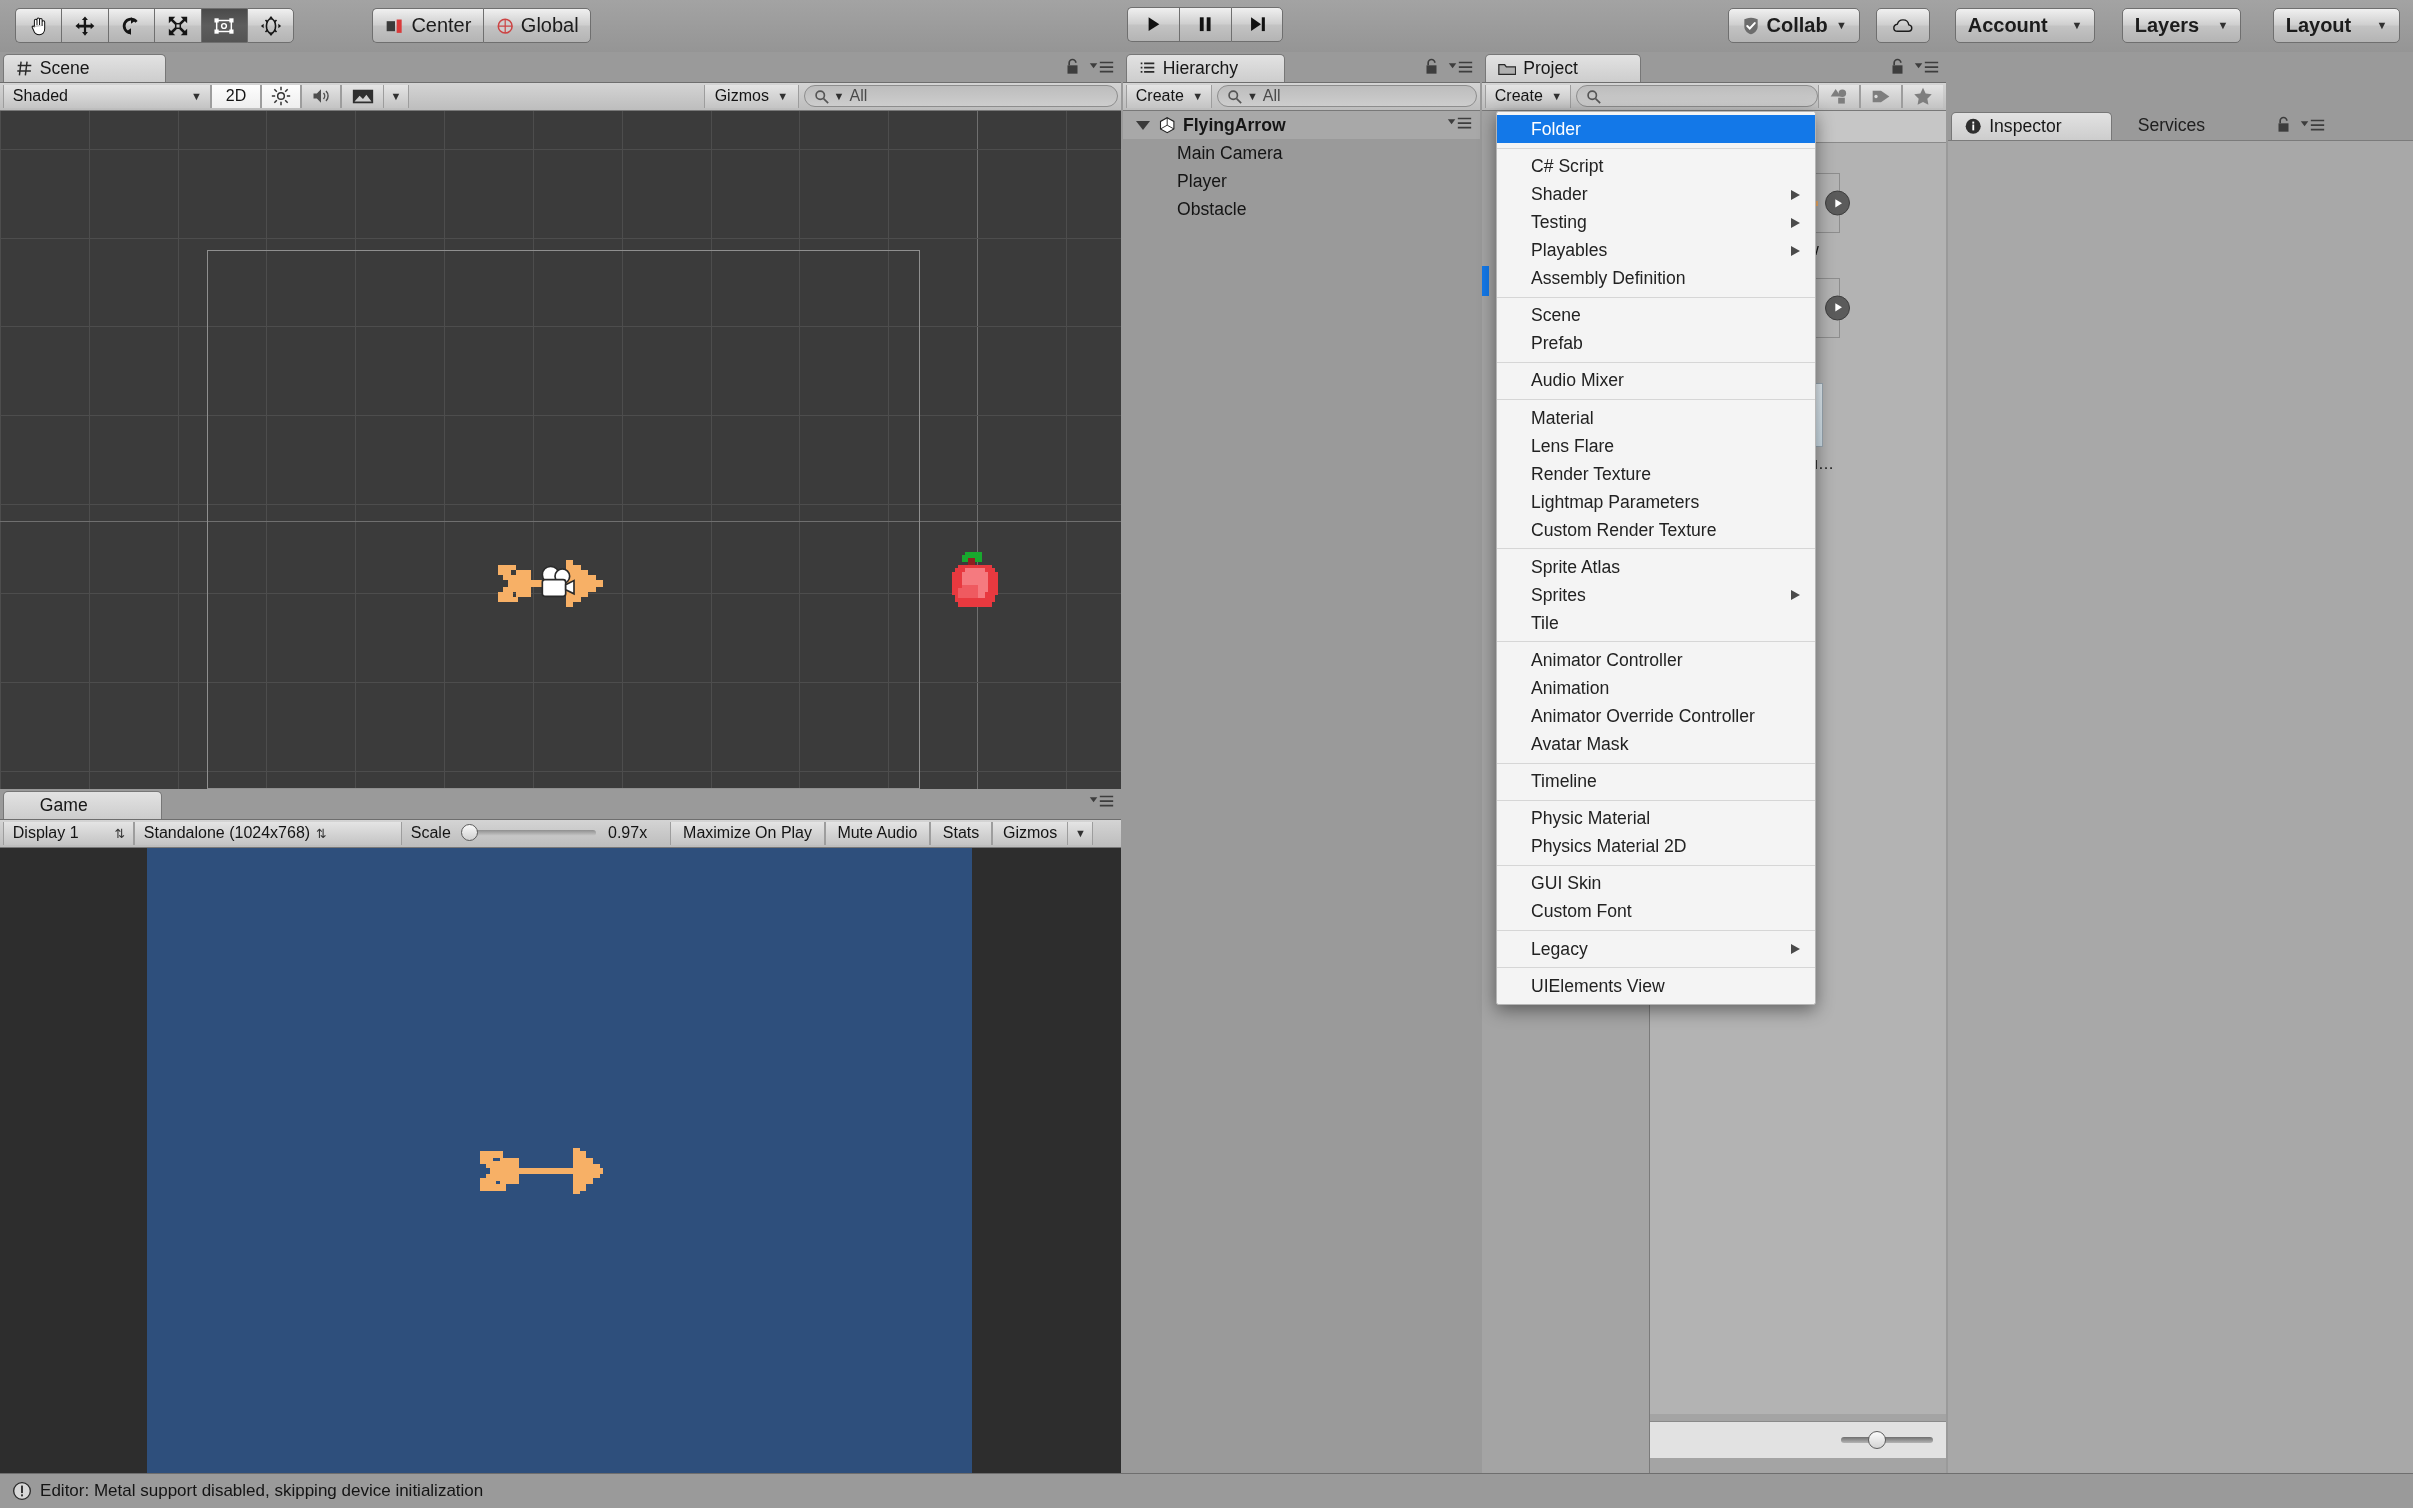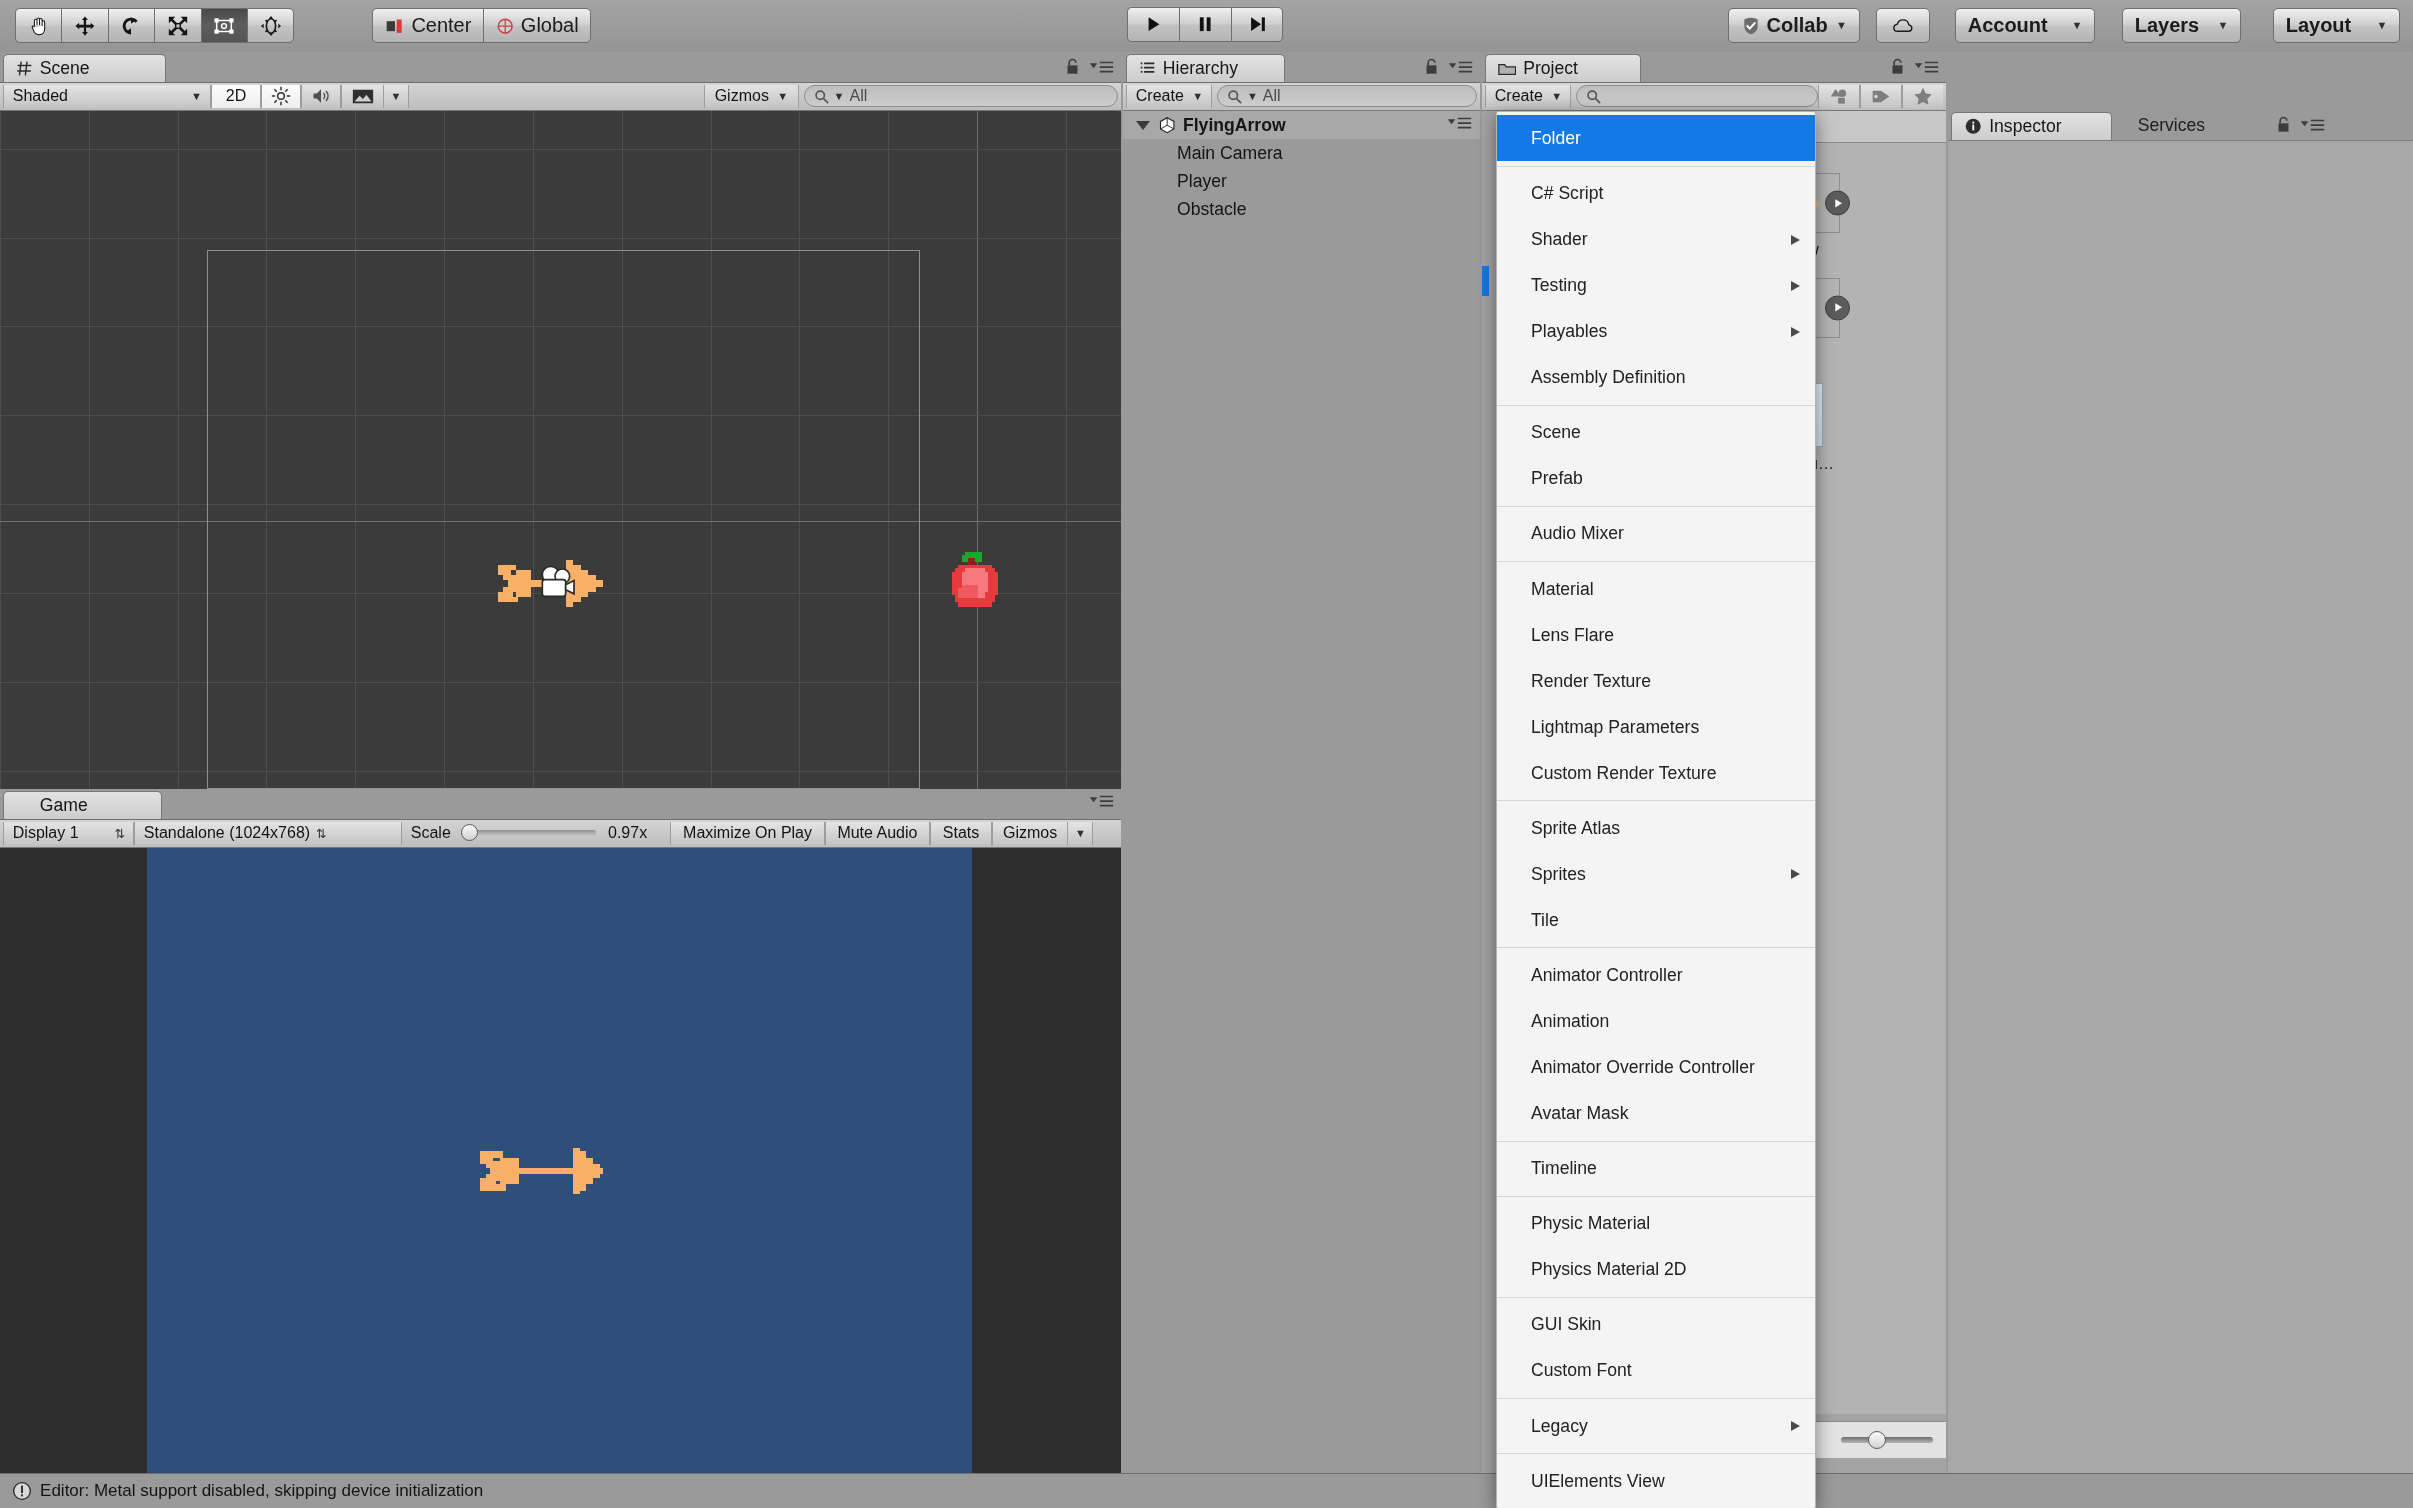--- a/index.html
+++ b/index.html
@@ -90,21 +90,21 @@
     display: flex; align-items: center; justify-content: center;
   }
 
   
   #ctx-menu {
     position: absolute; background: #f4f4f4;
     border: 0.8px solid #b5b5b5; border-radius: 2.5px;
     box-shadow: 0 5px 18.4px rgba(0,0,0,.45);
     z-index: 500; padding: 3.4px 0;
   }
-  .mi { height: 46px; display: flex; align-items: center; position: relative;
+  .mi { height: 28px; display: flex; align-items: center; position: relative;
         padding: 0 22px 0 34px; font-size: 17.6px; color: #222; white-space: nowrap; }
   .mi.sel { background: #1378e8; color: #fff; }
   .mi .arrow { position: absolute; right: 15px; top: 50%; transform: translateY(-50%);
                width: 0; height: 0; border-left: 9.2px solid #4a4a4a;
                border-top: 5.9px solid transparent; border-bottom: 5.9px solid transparent; }
   .mi-sep { height: 0.8px; background: #d6d6d6; margin: 4.2px 0; }
 
   
   #statusbar { position: absolute; left: 0; bottom: 0; width: 2413px; height: 35px;
                background: #9a9a9a; border-top: 0.8px solid #6e6e6e;

